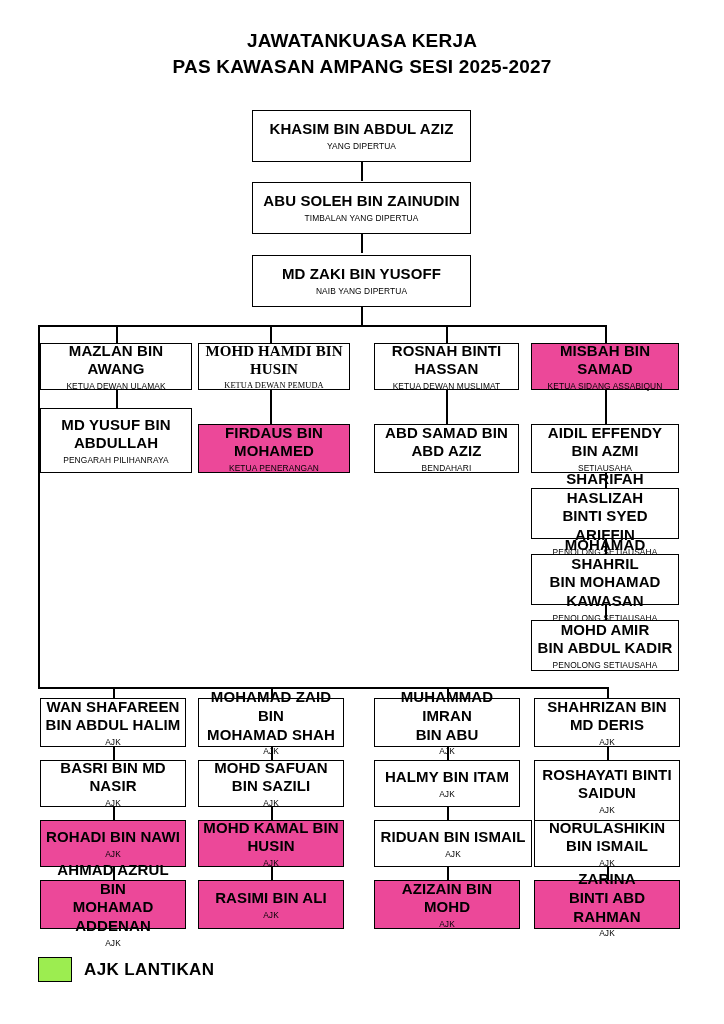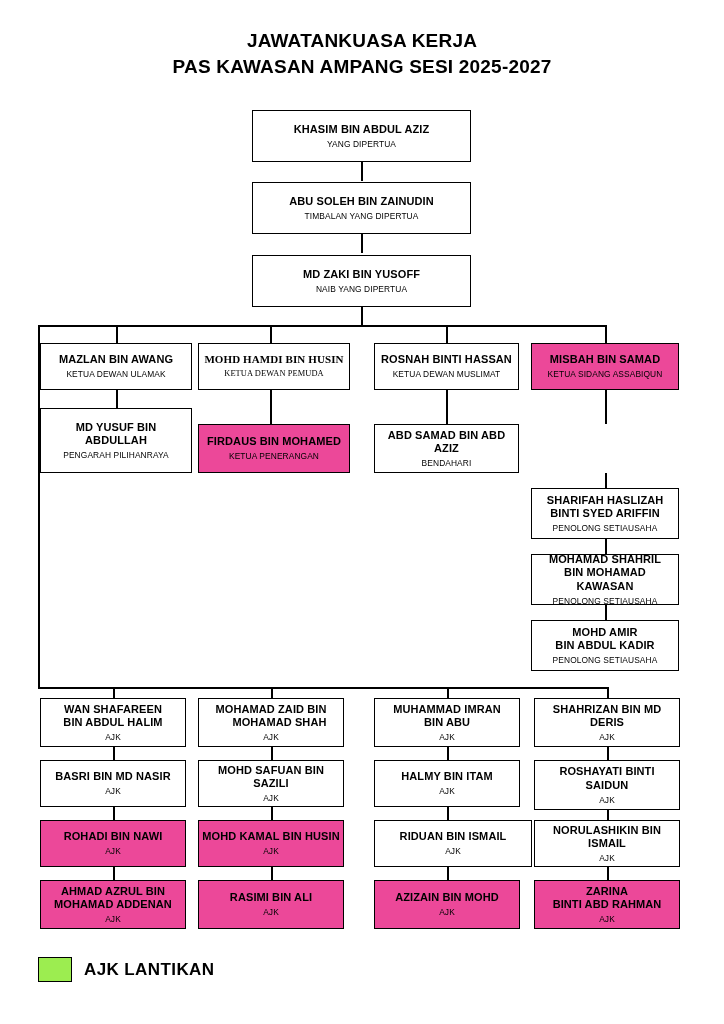--- a/index.html
+++ b/index.html
@@ -32,21 +32,21 @@
     border: 1.6px solid #000;
     background: #fff;
     display: flex;
     flex-direction: column;
     align-items: center;
     justify-content: center;
     text-align: center;
     padding: 4px 3px;
   }
   .node .nm {
-    font-size: 11px;
+    font-size: 15px;
     font-weight: bold;
     line-height: 1.25;
     letter-spacing: 0.1px;
   }
   .node .rl {
     font-size: 8.4px;
     font-weight: normal;
     line-height: 1.25;
     margin-top: 2px;
     letter-spacing: 0.1px;
@@ -173,20 +173,24 @@
   <div class="node hl" style="left:198px; top:424px; width:152px; height:49px;">
     <div class="nm">FIRDAUS BIN MOHAMED</div>
     <div class="rl">KETUA PENERANGAN</div>
   </div>
 
   <div class="node" style="left:374px; top:424px; width:145px; height:49px;">
     <div class="nm">ABD SAMAD BIN ABD AZIZ</div>
     <div class="rl">BENDAHARI</div>
   </div>
 
+  <div class="node" style="left:531px; top:424px; width:148px; height:49px;">
+    <div class="nm">AIDIL EFFENDY BIN AZMI</div>
+    <div class="rl">SETIAUSAHA</div>
+  </div>
 
   <div class="node" style="left:531px; top:488px; width:148px; height:51px; white-space:pre-line;">
     <div class="nm" style="white-space:pre-line;">SHARIFAH  HASLIZAH
 BINTI SYED ARIFFIN</div>
     <div class="rl">PENOLONG SETIAUSAHA</div>
   </div>
 
   <div class="node" style="left:531px; top:554px; width:148px; height:51px;">
     <div class="nm" style="white-space:pre-line;">MOHAMAD SHAHRIL
 BIN MOHAMAD KAWASAN</div>
@@ -198,21 +202,21 @@
 BIN  ABDUL KADIR</div>
     <div class="rl">PENOLONG SETIAUSAHA</div>
   </div>
 
   <div class="node" style="left:40px; top:698px; width:146px; height:49px;">
     <div class="nm" style="white-space:pre-line;">WAN SHAFAREEN
 BIN ABDUL HALIM</div>
     <div class="rl">AJK</div>
   </div>
   <div class="node" style="left:198px; top:698px; width:146px; height:49px;">
-    <div class="nm" style="white-space:pre-line;text-align:right;">MOHAMAD ZAID BIN
+    <div class="nm" style="white-space:pre-line;">MOHAMAD ZAID BIN
 MOHAMAD SHAH</div>
     <div class="rl">AJK</div>
   </div>
   <div class="node" style="left:374px; top:698px; width:146px; height:49px;">
     <div class="nm" style="white-space:pre-line;">MUHAMMAD IMRAN
 BIN ABU</div>
     <div class="rl">AJK</div>
   </div>
   <div class="node" style="left:534px; top:698px; width:146px; height:49px;">
     <div class="nm" style="white-space:pre-line;">SHAHRIZAN BIN MD DERIS</div>
@@ -224,21 +228,21 @@
     <div class="rl">AJK</div>
   </div>
   <div class="node" style="left:198px; top:760px; width:146px; height:47px;">
     <div class="nm">MOHD SAFUAN BIN SAZILI</div>
     <div class="rl">AJK</div>
   </div>
   <div class="node" style="left:374px; top:760px; width:146px; height:47px;">
     <div class="nm">HALMY BIN ITAM</div>
     <div class="rl">AJK</div>
   </div>
-  <div class="node" style="left:534px; top:760px; width:146px; height:50px;">
+  <div class="node" style="left:534px; top:760px; width:146px; height:61px;">
     <div class="nm">ROSHAYATI BINTI SAIDUN</div>
     <div class="rl">AJK</div>
   </div>
 
   <div class="node hl" style="left:40px; top:820px; width:146px; height:47px;">
     <div class="nm">ROHADI BIN NAWI</div>
     <div class="rl">AJK</div>
   </div>
   <div class="node hl" style="left:198px; top:820px; width:146px; height:47px;">
     <div class="nm">MOHD KAMAL BIN HUSIN</div>

